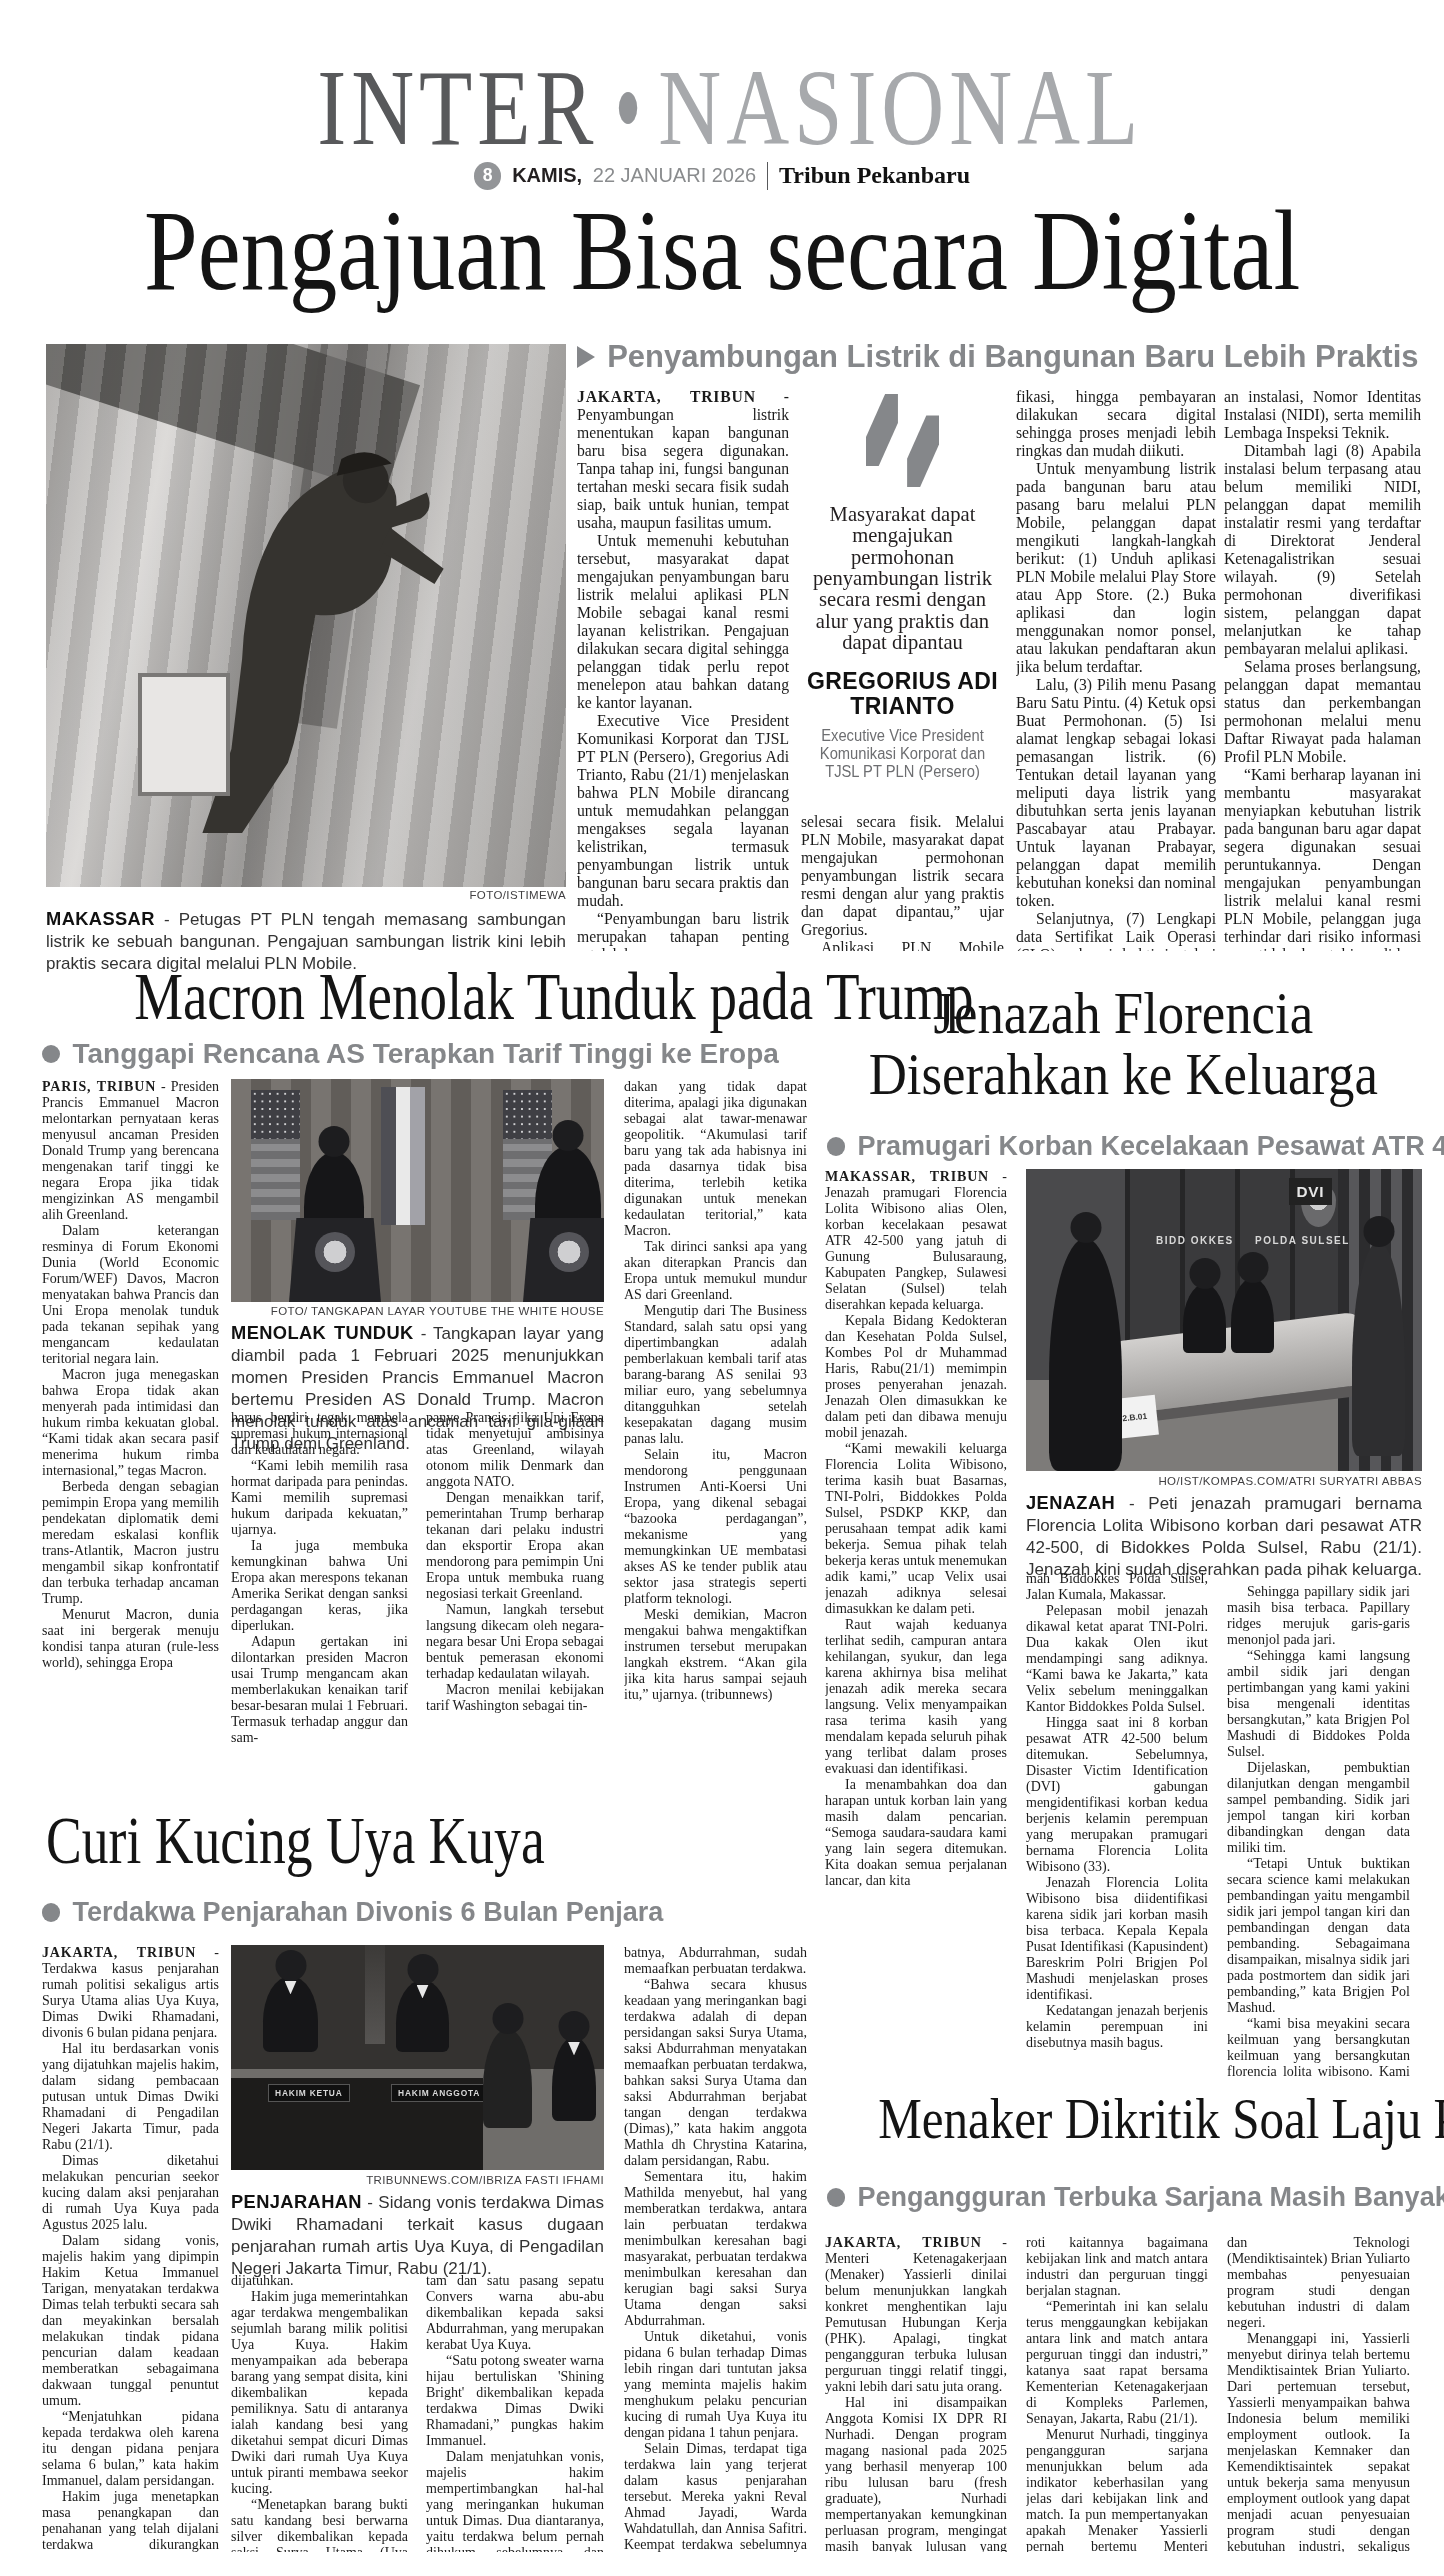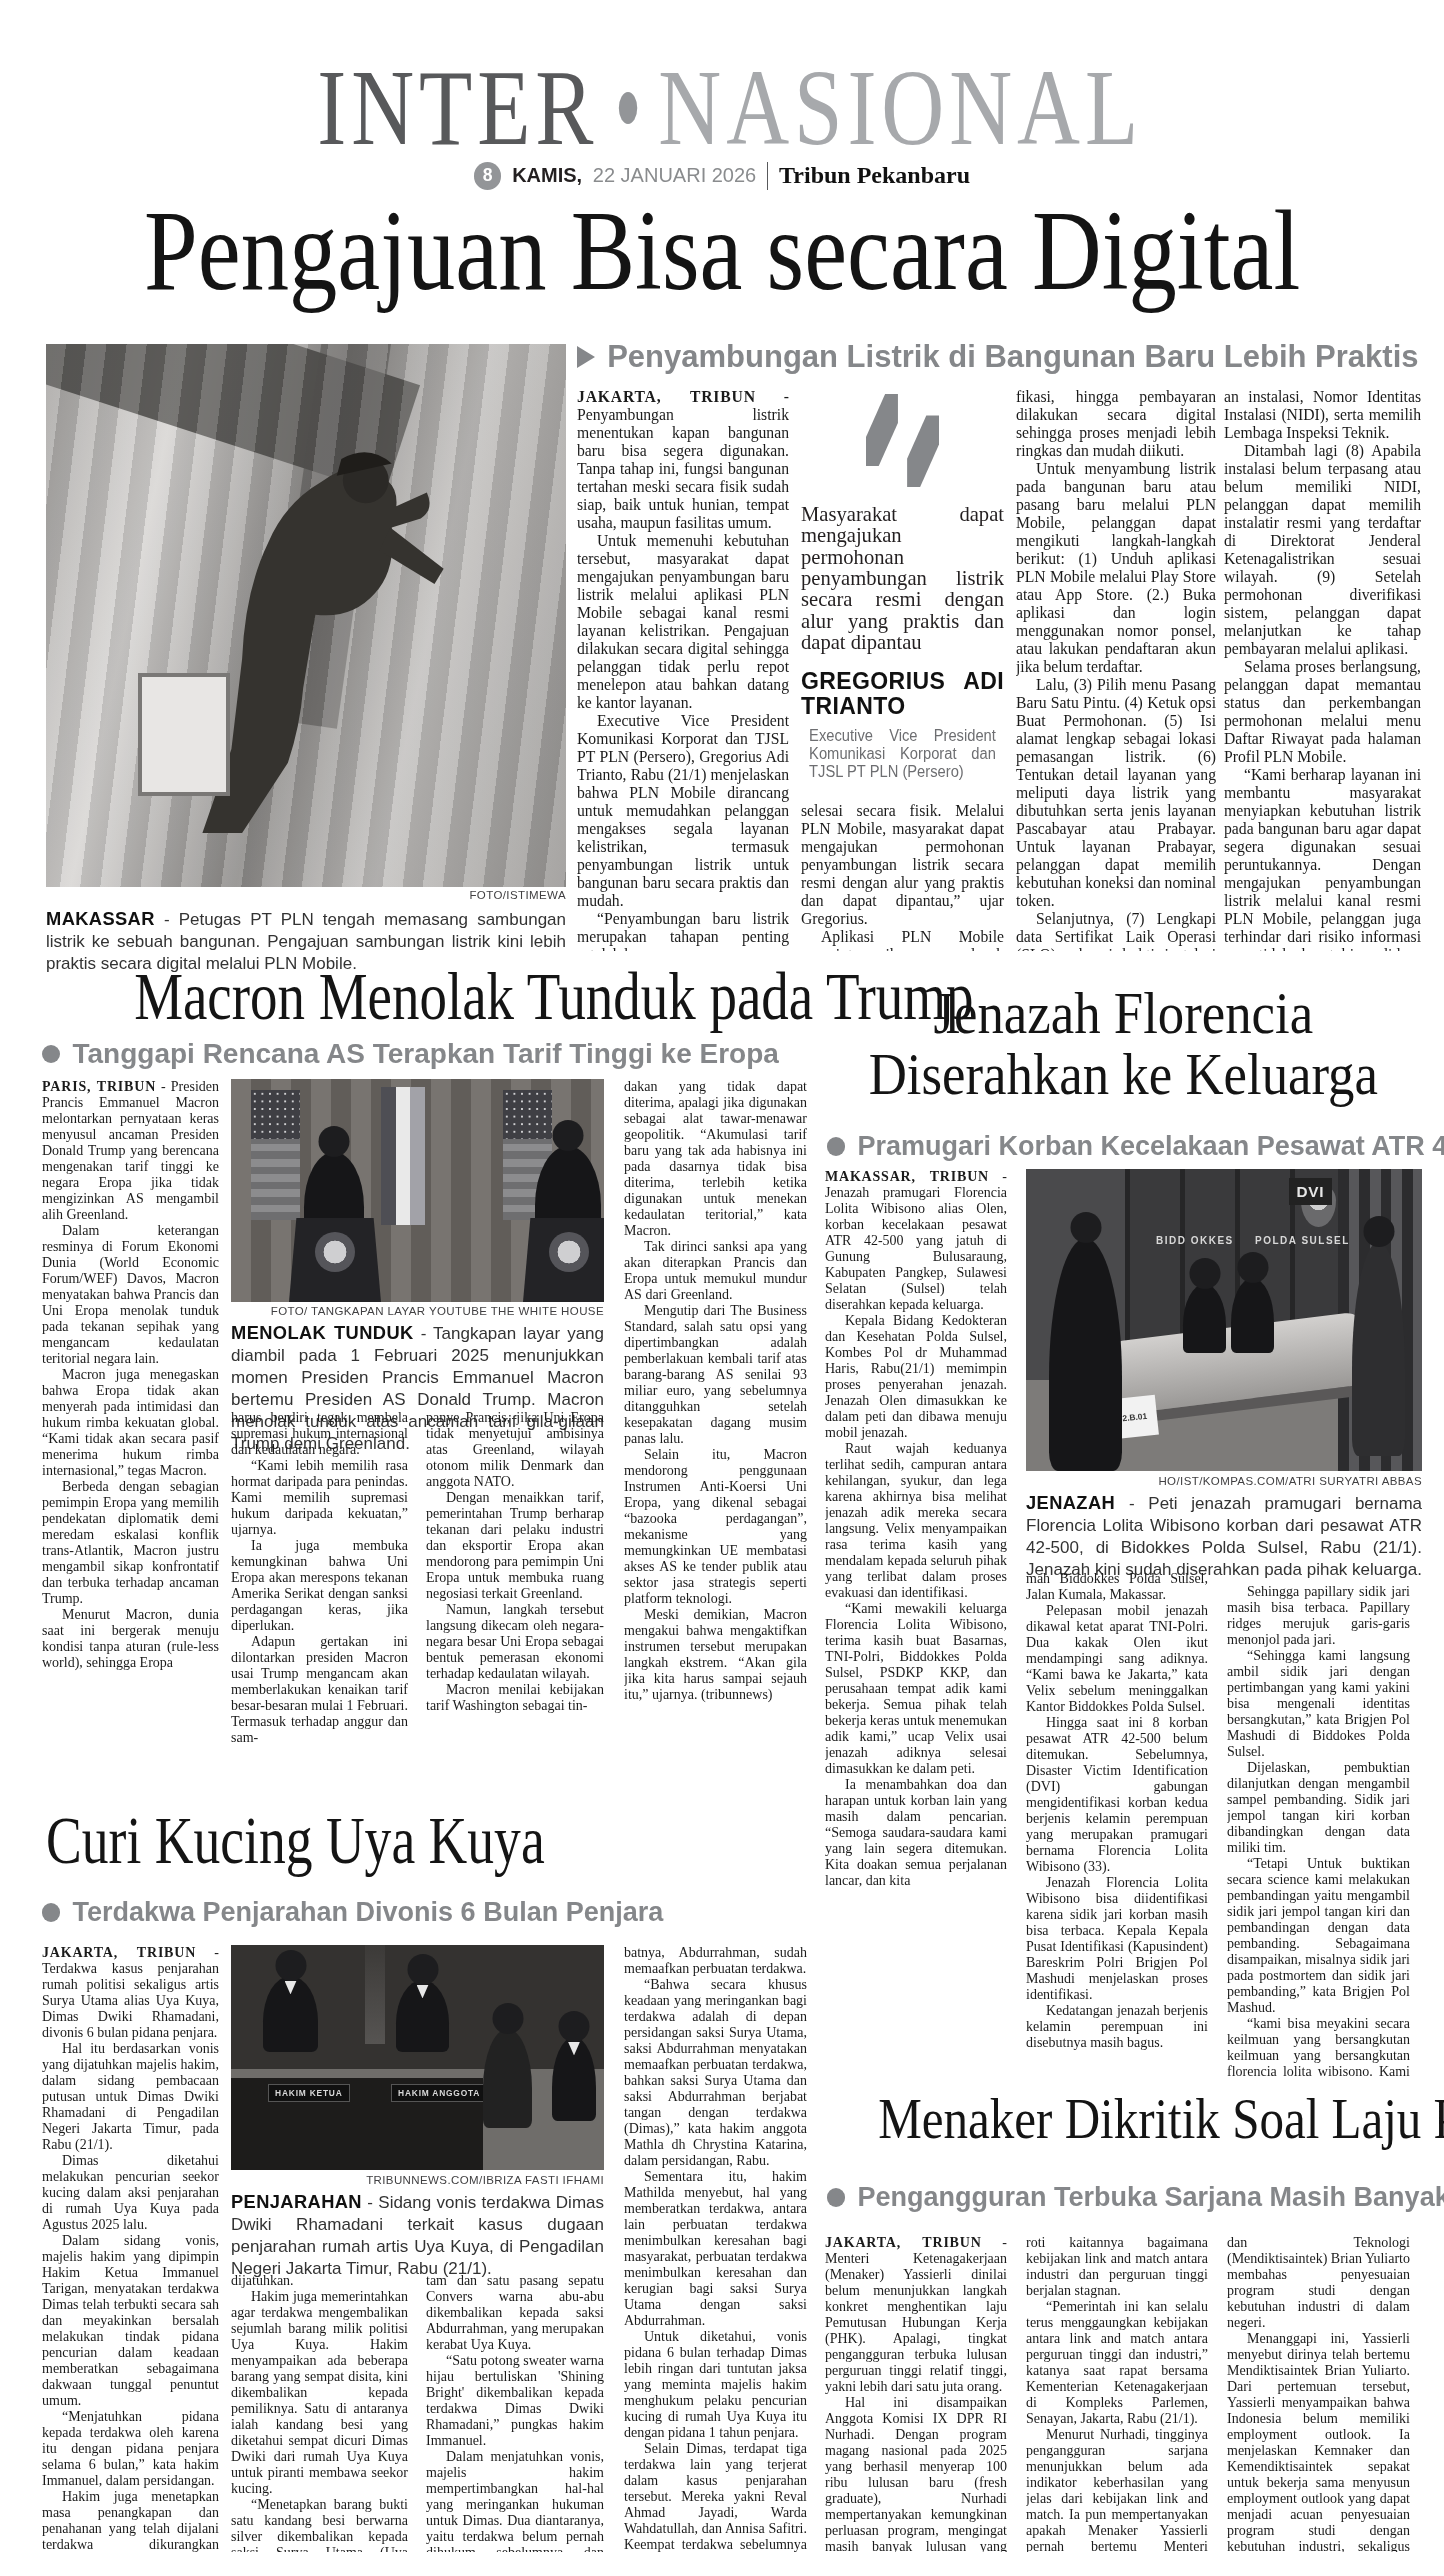--- a/index.html
+++ b/index.html
@@ -56,21 +56,21 @@
   .first-para b{letter-spacing:0.8px;}
   [data-bind-list] .para{text-indent:20px;}
   .cont[data-bind-list] .para:first-child{text-indent:0;}
 
   
   .credit{font-family:"Liberation Sans",sans-serif;font-size:11.5px;color:#414042;text-align:right;letter-spacing:0.4px;}
   .caption{font-family:"Liberation Sans",sans-serif;font-size:17px;line-height:22px;color:#333333;text-align:justify;}
   .caption b{color:#111;font-size:18.3px;letter-spacing:0.4px;}
 
   
-  .pullquote{margin-bottom:21px;}
+  .pullquote{text-align:center;margin-bottom:32px;}
   .qicon{display:flex;justify-content:center;gap:9.2px;height:99px;margin:6.1px 0 10.7px 0;}
   .qbar{width:32px;height:72px;background:#85878a;clip-path:polygon(100% 0,100% 40%,40% 100%,0 100%,0 60%,60% 0);}
   .qbar.b2{margin-top:21.4px;}
   .qtext{font-size:20.6px;line-height:21.4px;color:#231f20;}
   .qname{font-family:"Liberation Sans",sans-serif;font-weight:bold;font-size:23px;line-height:25px;color:#111;margin-top:15.3px;letter-spacing:0.4px;}
   .qtitle{font-family:"Liberation Sans",sans-serif;font-size:16px;line-height:18.3px;color:#6d6e71;margin-top:7.6px;transform:scaleX(.92);transform-origin:center top;}
 
   
   .photo{overflow:hidden;}
   .ph-pln{background:linear-gradient(102deg,#a8a6a4 0%,#d8d6d4 22%,#8e8c8a 48%,#c4c2c0 70%,#9a9896 100%);}
@@ -259,22 +259,22 @@
 </div>
 <div class="abs kicker k-flo">
   <span class="bull"></span>
   <span data-bind="florencia.kicker">Pramugari Korban Kecelakaan Pesawat ATR 42-500</span>
 </div>
 
 <div class="abs col small-col" style="left:825px;top:1169px;width:182px;height:894px;">
   <p class="first-para"><b data-bind="florencia.dateline">MAKASSAR, TRIBUN</b><span data-bind="florencia.intro"> - Jenazah pramugari Florencia Lolita Wibisono alias Olen, korban kecelakaan pesawat ATR 42-500 yang jatuh di Gunung Bulusaraung, Kabupaten Pangkep, Sulawesi Selatan (Sulsel) telah diserahkan kepada keluarga.</span></p>
   <div data-bind-list="florencia.col1_rest">
       <p class="para">Kepala Bidang Kedokteran dan Kesehatan Polda Sulsel, Kombes Pol dr Muhammad Haris, Rabu(21/1) memimpin proses penyerahan jenazah. Jenazah Olen dimasukkan ke dalam peti dan dibawa menuju mobil jenazah.</p>
+      <p class="para">“Kami mewakili keluarga Florencia Lolita Wibisono, terima kasih buat Basarnas, TNI-Polri, Biddokkes Polda Sulsel, PSDKP KKP, dan perusahaan tempat adik kami bekerja. Semua pihak telah bekerja keras untuk menemukan adik kami,” ucap Velix usai jenazah adiknya selesai dimasukkan ke dalam peti.</p>
       <p class="para">Raut wajah keduanya terlihat sedih, campuran antara kehilangan, syukur, dan lega karena akhirnya bisa melihat jenazah adik mereka secara langsung. Velix menyampaikan rasa terima kasih yang mendalam kepada seluruh pihak yang terlibat dalam proses evakuasi dan identifikasi.</p>
-      <p class="para">“Kami mewakili keluarga Florencia Lolita Wibisono, terima kasih buat Basarnas, TNI-Polri, Biddokkes Polda Sulsel, PSDKP KKP, dan perusahaan tempat adik kami bekerja. Semua pihak telah bekerja keras untuk menemukan adik kami,” ucap Velix usai jenazah adiknya selesai dimasukkan ke dalam peti.</p>
       <p class="para">Ia menambahkan doa dan harapan untuk korban lain yang masih dalam pencarian. “Semoga saudara-saudara kami yang lain segera ditemukan. Kita doakan semua perjalanan lancar, dan kita</p>
     </div>
 </div>
 
 <div class="abs photo ph-flo" style="left:1026px;top:1169px;width:396px;height:302px;">
   <div class="flo-door"></div>
   <div class="flo-gate"></div>
   <div class="flo-emblem"></div>
   <span class="flo-label" style="left:130px;top:66px;" data-bind="florencia.photo.labels.0">BIDD OKKES</span>
   <span class="flo-label" style="left:229px;top:66px;" data-bind="florencia.photo.labels.1">POLDA SULSEL</span>

